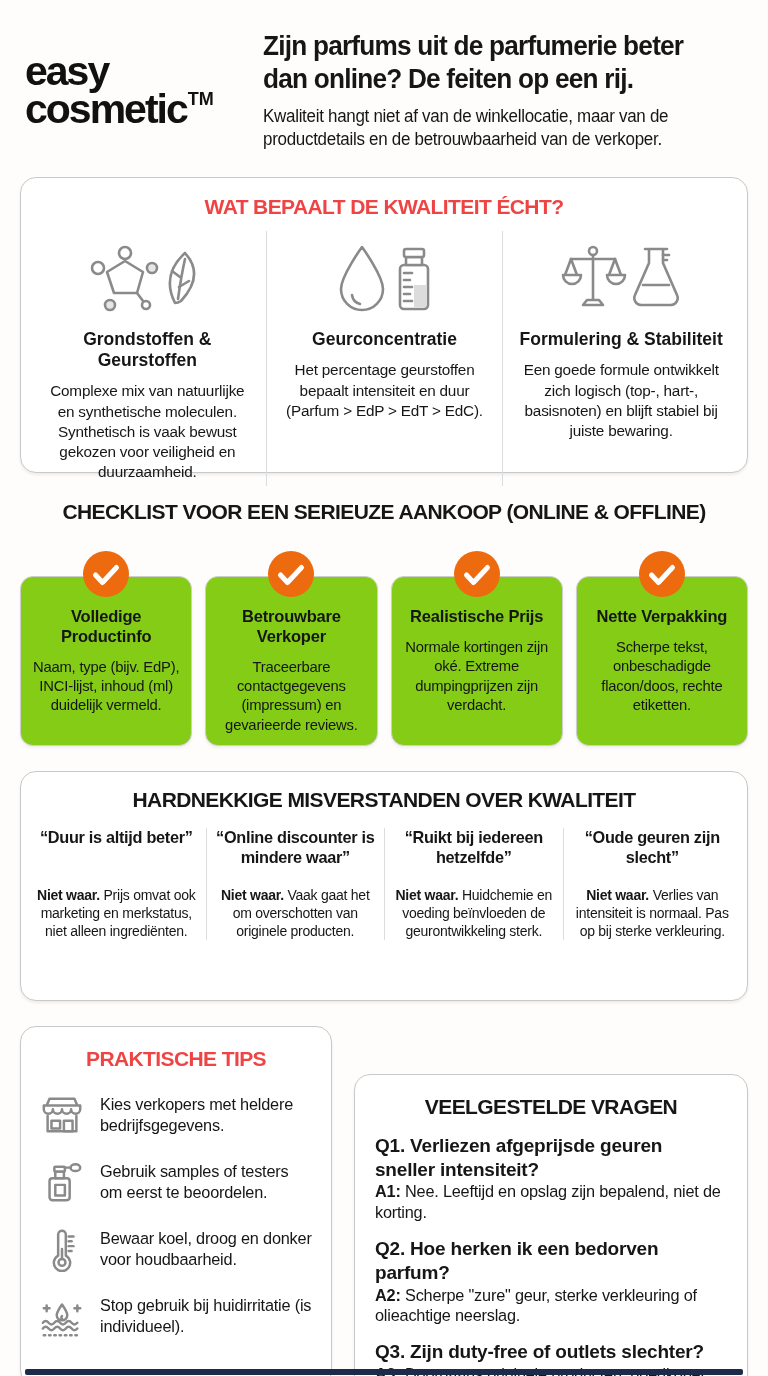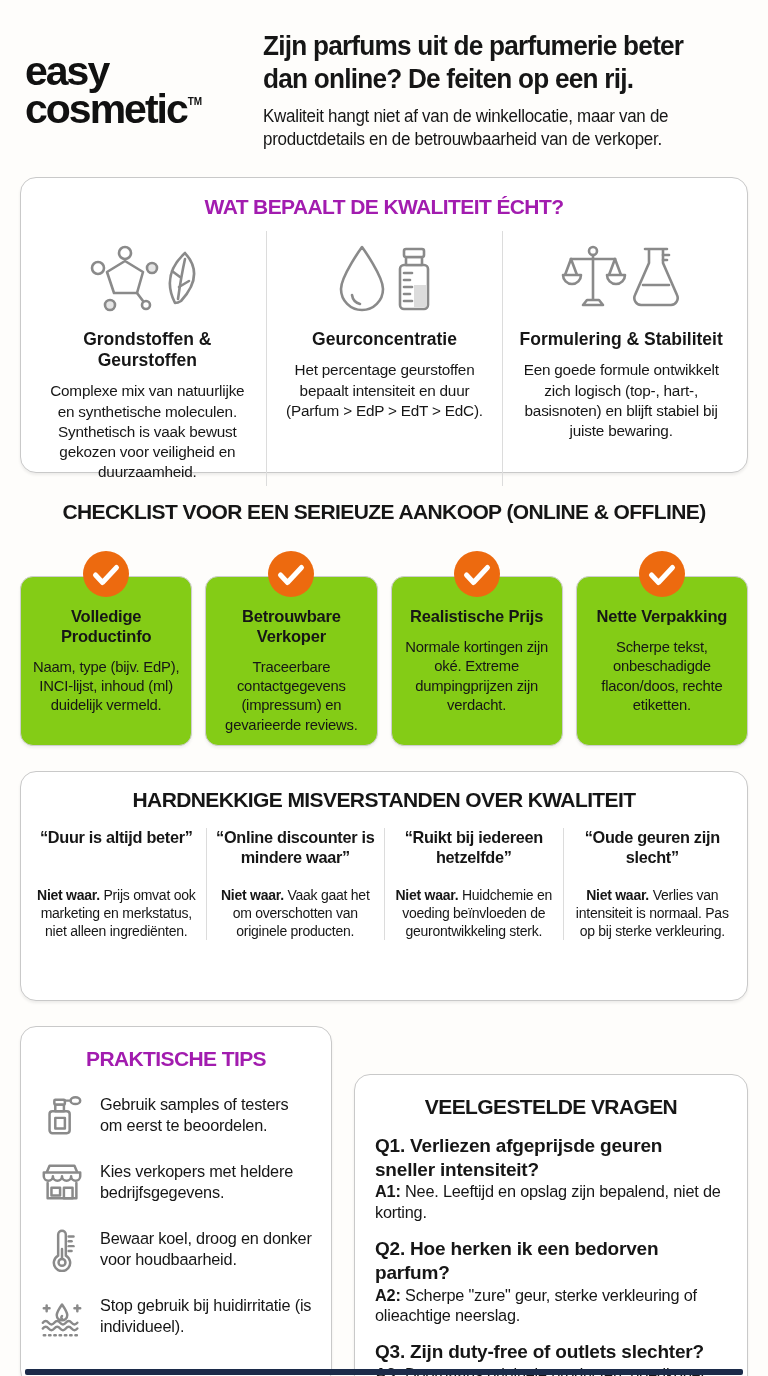--- a/index.html
+++ b/index.html
@@ -11,31 +11,31 @@
     background: #fefdfb;
     font-family: "Liberation Sans", sans-serif;
     color: #161616;
   }
   .page { position: absolute; inset: 0; }
 
   
   .header { display: flex; padding: 30px 25px 0 25px; }
   .logo-block { width: 238px; padding-top: 22px; }
   .logo-line { font-size: 41px; font-weight: 700; letter-spacing: -2px; line-height: 0.93; color: #111; }
-  .logo-tm { font-size: 10px; font-weight: 700; vertical-align: 18px; letter-spacing: 0; margin-left: 1px; }
+  .logo-tm { font-size: 18px; font-weight: 700; vertical-align: 18px; letter-spacing: 0; margin-left: 1px; }
   .title-block { flex: 1; }
   .title-line { font-size: 27px; font-weight: 700; line-height: 1.22; letter-spacing: -0.8px; white-space: nowrap; transform: scaleX(0.97); transform-origin: left; }
   .subtitle { margin-top: 9px; }
   .subtitle-line { font-size: 17.5px; line-height: 1.3; letter-spacing: -0.3px; white-space: nowrap; transform: scaleX(0.97); transform-origin: left; }
 
   
   .box { background: #fff; border: 1px solid #c9c9c9; border-radius: 16px; box-shadow: 0 2px 3px rgba(0,0,0,0.07); }
 
   .section-heading { text-align: center; font-weight: 700; font-size: 21px; letter-spacing: -0.6px; white-space: nowrap; }
-  .orange { color: #a21caf; }
+  .orange { color: #ef4444; }
 
   
   .quality-box { margin: 27px 20px 0 20px; height: 296px; padding: 17px 8px 14px 8px; }
   .quality-cols { display: grid; grid-template-columns: 1fr 1fr 1fr; margin-top: 12px; }
   .q-col { padding: 4px 12px; text-align: center; }
   .q-col + .q-col { border-left: 1px solid #dcdcdc; }
   .q-icon { height: 88px; display: flex; align-items: center; justify-content: center; }
   .q-title { font-size: 17.5px; font-weight: 700; line-height: 1.2; margin-top: 6px; }
   .q-text { font-size: 15.3px; line-height: 1.32; margin-top: 10px; letter-spacing: -0.2px; }
 
@@ -239,42 +239,42 @@
   </div>
 
   <div class="bottom-row">
 
     <div class="box tips-box">
       <div class="section-heading orange tips-heading">PRAKTISCHE TIPS</div>
 
       <div class="tip-row">
         <div class="tip-icon">
           <svg width="46" height="46" viewBox="0 0 48 48" class="lineart" stroke-width="2.4">
+            <path d="M8,14 l3,-7 h26 l3,7" fill="#fff"></path>
+            <path d="M5,14 h38 v4 a4.75,4.75 0 0 1 -9.5,0 a4.75,4.75 0 0 1 -9.5,0 a4.75,4.75 0 0 1 -9.5,0 a4.75,4.75 0 0 1 -9.5,0 Z" fill="#fff"></path>
+            <path d="M9,25 v16 h30 v-16"></path>
+            <rect x="26" y="30" width="9" height="11" fill="#fff"></rect>
+            <rect x="13" y="30" width="9" height="8" fill="#fff"></rect>
+          </svg>
+        </div>
+        <div class="tip-text">Kies verkopers met heldere bedrijfsgegevens.</div>
+      </div>
+
+      <div class="tip-row">
+        <div class="tip-icon">
+          <svg width="46" height="46" viewBox="0 0 48 48" class="lineart" stroke-width="2.4">
             <rect x="11" y="20" width="21" height="23" rx="3" fill="#fff"></rect>
             <rect x="17" y="27" width="10" height="11" fill="#fff"></rect>
             <rect x="17" y="13" width="9" height="7" fill="#fff"></rect>
             <rect x="16" y="8" width="11" height="5" rx="1" fill="#fff"></rect>
             <path d="M27,9 h6"></path>
             <ellipse cx="38" cy="9" rx="5" ry="3.6" fill="#fff"></ellipse>
           </svg>
         </div>
         <div class="tip-text">Gebruik samples of testers om eerst te beoordelen.</div>
-      </div>
-
-      <div class="tip-row">
-        <div class="tip-icon">
-          <svg width="46" height="46" viewBox="0 0 48 48" class="lineart" stroke-width="2.4">
-            <path d="M8,14 l3,-7 h26 l3,7" fill="#fff"></path>
-            <path d="M5,14 h38 v4 a4.75,4.75 0 0 1 -9.5,0 a4.75,4.75 0 0 1 -9.5,0 a4.75,4.75 0 0 1 -9.5,0 a4.75,4.75 0 0 1 -9.5,0 Z" fill="#fff"></path>
-            <path d="M9,25 v16 h30 v-16"></path>
-            <rect x="26" y="30" width="9" height="11" fill="#fff"></rect>
-            <rect x="13" y="30" width="9" height="8" fill="#fff"></rect>
-          </svg>
-        </div>
-        <div class="tip-text">Kies verkopers met heldere bedrijfsgegevens.</div>
       </div>
 
       <div class="tip-row">
         <div class="tip-icon">
           <svg width="46" height="46" viewBox="0 0 48 48" class="lineart" stroke-width="2.4">
             <path d="M20,9 a4,4 0 0 1 8,0 v22 a8.5,8.5 0 1 1 -8,0 Z" fill="#fff"></path>
             <circle cx="24" cy="38" r="3.6" fill="#fff"></circle>
             <line x1="24" y1="34" x2="24" y2="24"></line>
             <line x1="31" y1="11" x2="36" y2="11"></line>
             <line x1="31" y1="16" x2="34" y2="16"></line>

